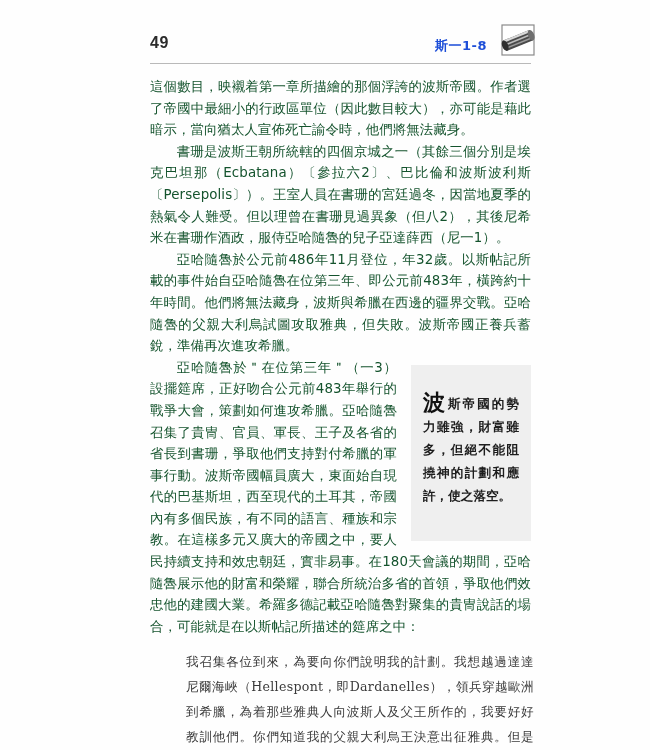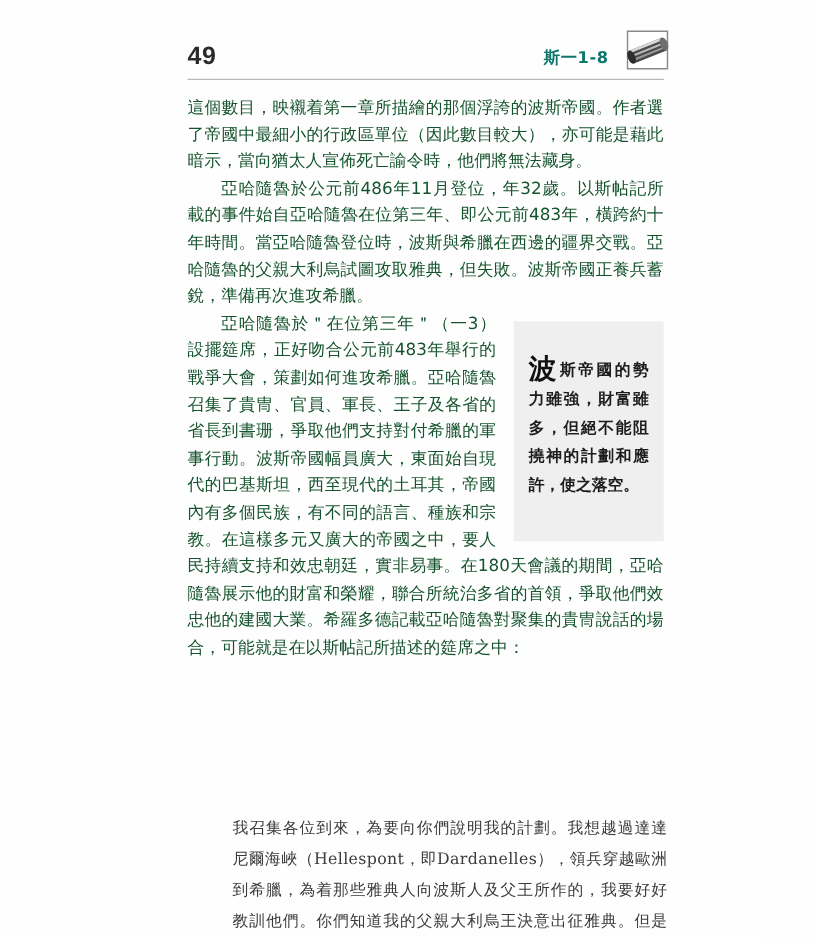--- a/index.html
+++ b/index.html
@@ -31,33 +31,33 @@
     left: 150px;
     top: 32px;
     width: 381px;
     height: 30px;
   }
   #page-number {
     position: absolute;
     left: 0;
     top: 2px;
     font-family: "Liberation Sans", "DejaVu Sans", sans-serif;
-    font-size: 20px;
+    font-size: 16px;
     font-weight: 700;
     color: #2b2b2b;
     letter-spacing: 0.5px;
   }
   #header-ref {
     position: absolute;
     right: 44px;
     top: 5px;
     font-family: "DejaVu Sans", "Liberation Sans", sans-serif;
     font-size: 13px;
     font-weight: 700;
-    color: #0f766e;
+    color: #1d4ed8;
     white-space: nowrap;
     letter-spacing: 0.5px;
   }
   #header-icon {
     position: absolute;
     right: -4px;
     top: -8px;
     width: 34px;
     height: 32px;
   }
@@ -171,22 +171,23 @@
         </g>
       </svg>
     </div>
   </div>
   <div id="header-rule"></div>
 
   <div id="body-col">
 
     <p class="para">這個數目，映襯着第一章所描繪的那個浮誇的波斯帝國。作者選了帝國中最細小的行政區單位（因此數目較大），亦可能是藉此暗示，當向猶太人宣佈死亡諭令時，他們將無法藏身。</p>
 
-
-    <p class="para indent">亞哈隨魯於公元前486年11月登位，年32歲。以斯帖記所載的事件始自亞哈隨魯在位第三年、即公元前483年，橫跨約十年時間。當亞哈隨魯登位時，波斯與希臘在西邊的疆界交戰。亞哈隨魯的父親大利烏試圖攻取雅典，但失敗。波斯帝國正養兵蓄銳，準備再次進攻希臘。</p>
+    <p class="para indent">書珊是波斯王朝所統轄的四個京城之一（其餘三個分別是埃克巴坦那（Ecbatana）〔參拉六2〕、巴比倫和波斯波利斯〔Persepolis〕）。王室人員在書珊的宮廷過冬，因當地夏季的熱氣令人難受。但以理曾在書珊見過異象（但八2），其後尼希米在書珊作酒政，服侍亞哈隨魯的兒子亞達薛西（尼一1）。</p>
+
+    <p class="para indent">亞哈隨魯於公元前486年11月登位，年32歲。以斯帖記所載的事件始自亞哈隨魯在位第三年、即公元前483年，橫跨約十年時間。他們將無法藏身，波斯與希臘在西邊的疆界交戰。亞哈隨魯的父親大利烏試圖攻取雅典，但失敗。波斯帝國正養兵蓄銳，準備再次進攻希臘。</p>
 
     <div id="callout">
       <div id="callout-text">
         <span id="callout-dropcap">波</span><span>斯帝國的勢力雖強，財富雖多，但絕不能阻撓神的計劃和應許，使之落空。</span>
       </div>
     </div>
 
     <p class="para indent">亞哈隨魯於＂在位第三年＂（一3）設擺筵席，正好吻合公元前483年舉行的戰爭大會，策劃如何進攻希臘。亞哈隨魯召集了貴冑、官員、軍長、王子及各省的省長到書珊，爭取他們支持對付希臘的軍事行動。波斯帝國幅員廣大，東面始自現代的巴基斯坦，西至現代的土耳其，帝國內有多個民族，有不同的語言、種族和宗教。在這樣多元又廣大的帝國之中，要人民持續支持和效忠朝廷，實非易事。在180天會議的期間，亞哈隨魯展示他的財富和榮耀，聯合所統治多省的首領，爭取他們效忠他的建國大業。希羅多德記載亞哈隨魯對聚集的貴冑說話的場合，可能就是在以斯帖記所描述的筵席之中：</p>
 
   </div>

